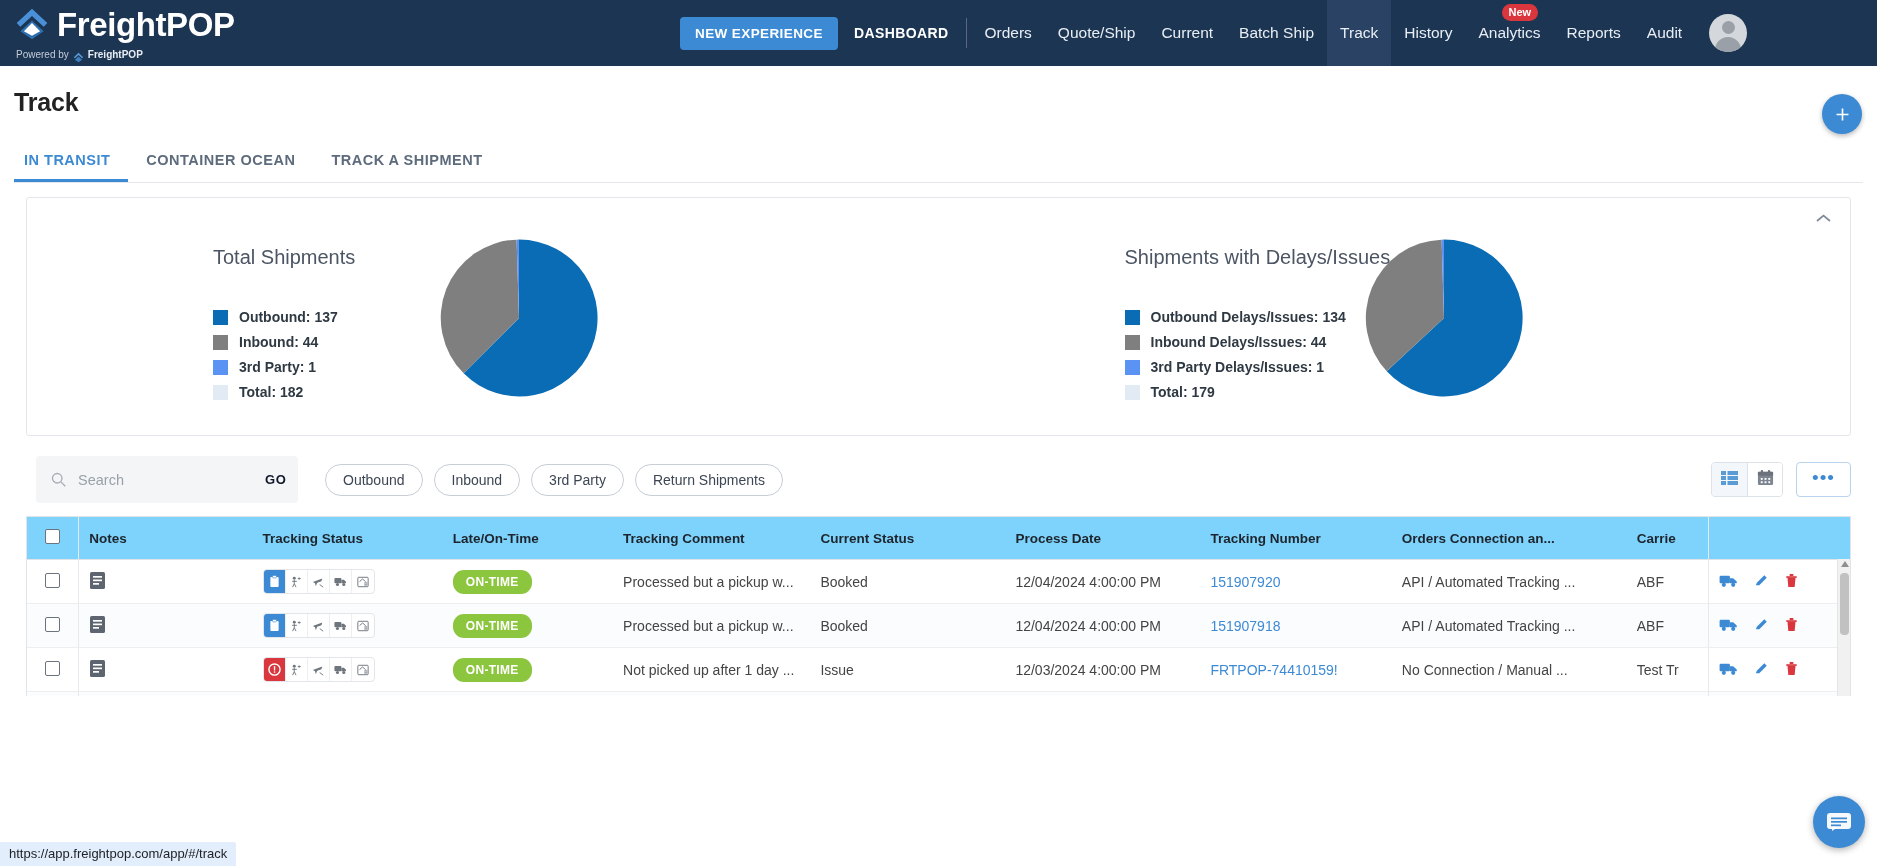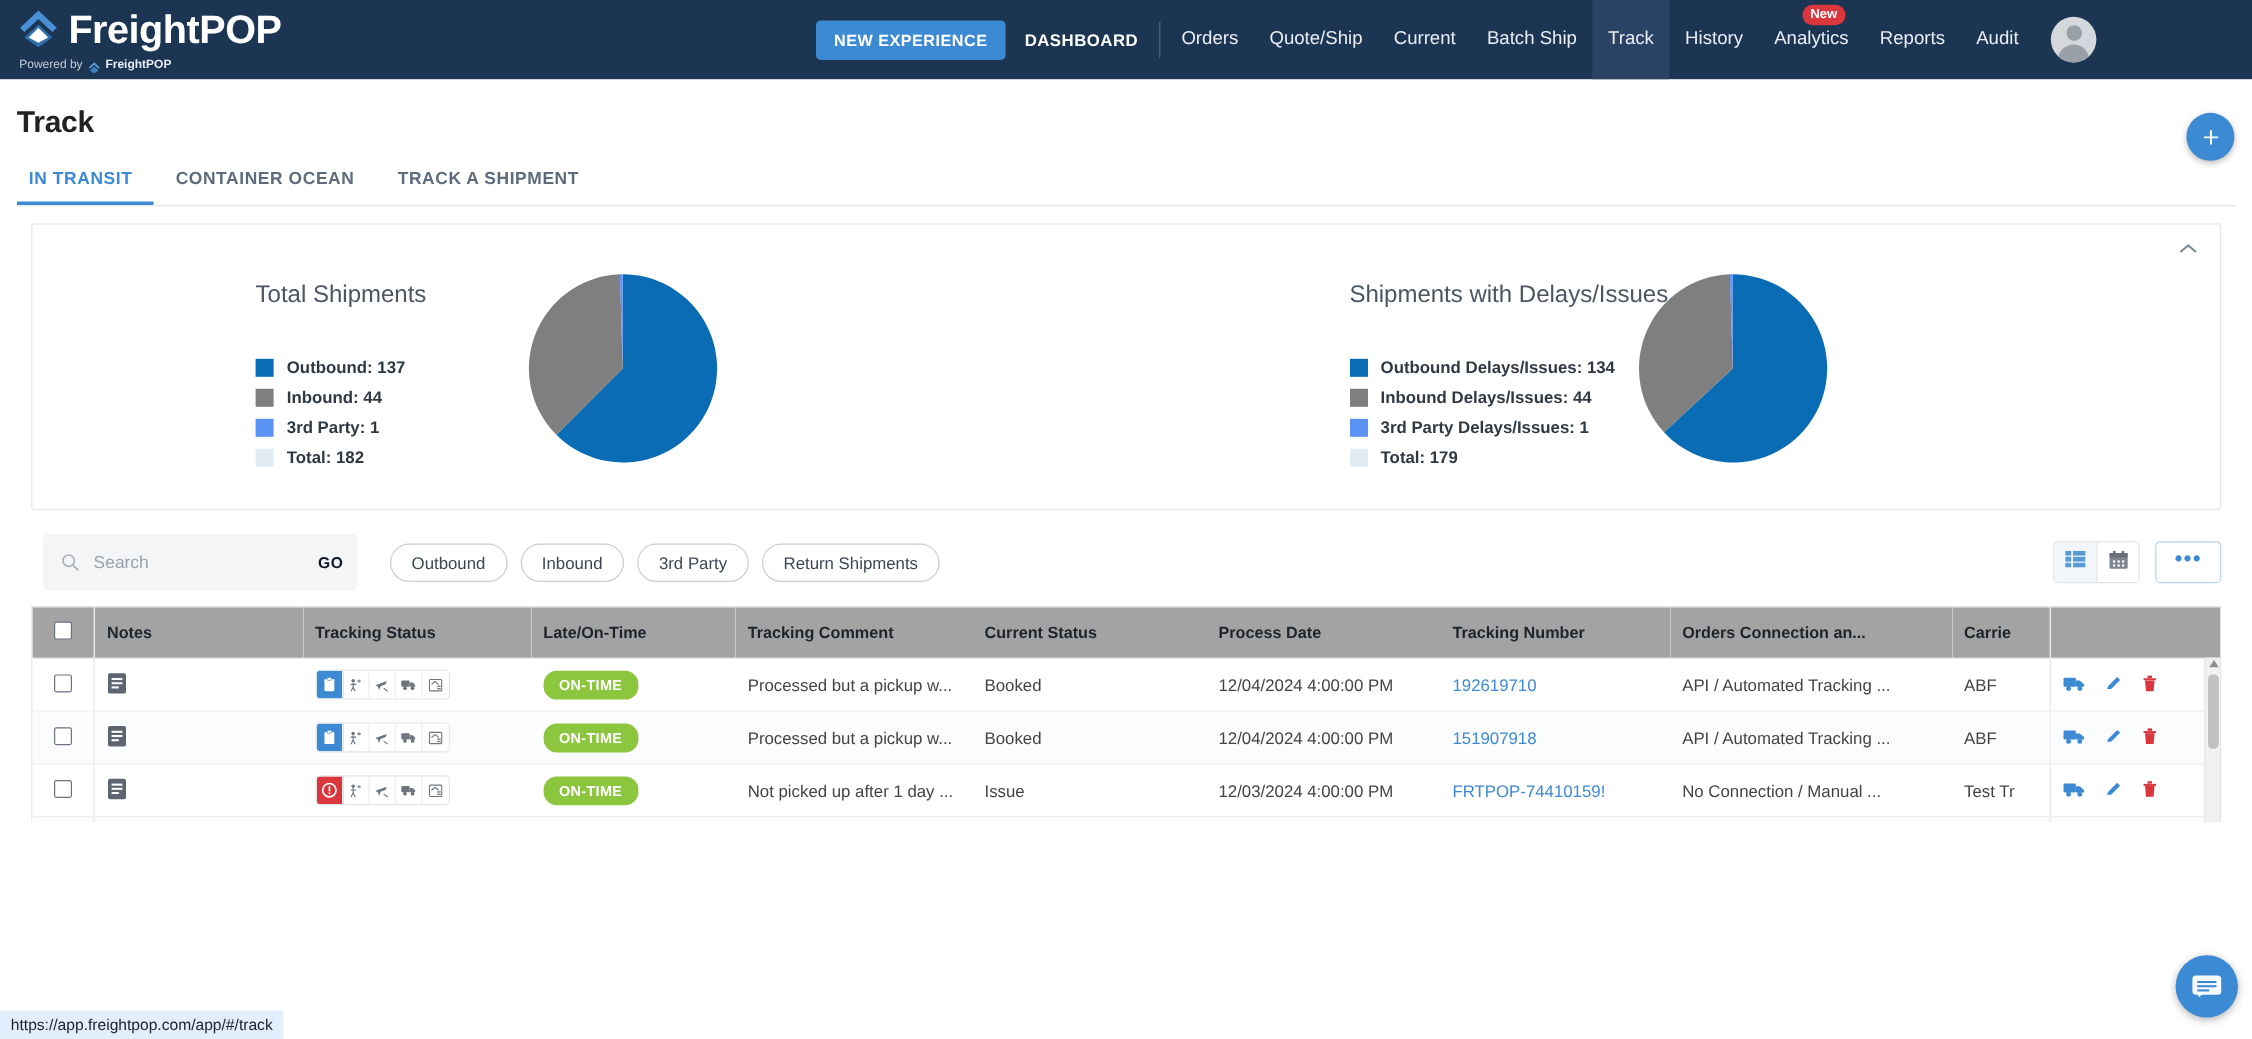--- a/index.html
+++ b/index.html
@@ -76,21 +76,21 @@
   }
 
   
   .page { padding: 0 14px; position: relative; }
   .page-title {
     font-size: 25px; font-weight: 700; color: #222; margin: 22px 0 0 0;
     letter-spacing: -0.2px;
   }
 
   .tabs {
-    display: flex; gap: 0; margin-top: 24px;
+    display: flex; gap: 0; margin-top: 35px;
     border-bottom: 1px solid #e3e6ea;
     text-align: right;
   }
   .tab {
     font-size: 14.5px; font-weight: 700; letter-spacing: 0.5px;
     color: #5d6b7c; padding: 0 18px 14px 18px; cursor: pointer;
     white-space: nowrap;
   }
   .tab:first-child { padding-left: 10px; }
   .tab.active { color: #3d8ad4; box-shadow: inset 0 -3px 0 0 #3d8ad4; }
@@ -180,21 +180,21 @@
   
   .table-wrap {
     margin: 13px 12px 0 12px; border-top: 1px solid #e1e5ea;
     border-left: 1px solid #e1e5ea; border-right: 1px solid #e1e5ea;
     position: relative; overflow: hidden; height: 180px;
   }
   table { width: 100%; border-collapse: collapse; table-layout: fixed; }
   th {
     font-size: 13.5px; font-weight: 700; color: #1d242c; text-align: left;
     padding: 12px 10px; border-bottom: 1px solid #dfe3e8; white-space: nowrap;
-    overflow: hidden; text-overflow: ellipsis; background: #a3a3a3;
+    overflow: hidden; text-overflow: ellipsis; background: #7dd3fc;
   }
   td {
     font-size: 14px; color: #444; padding: 9px 10px;
     border-bottom: 1px solid #eceff2; white-space: nowrap;
     overflow: hidden; text-overflow: ellipsis; vertical-align: middle;
   }
   tr.alt td { background: #fbfcfd; }
   .c-check { width: 44px; text-align: center; border-right: 1px solid #e6e9ed; }
   th.c-check { border-right: 1px solid #e6e9ed; }
   .c-notes { width: 148px; }
@@ -547,21 +547,21 @@
               </span>
             </span>
           </td>
           <td class="c-late">
             <span class="badge-ontime">ON-TIME</span>
           </td>
           <td class="c-comment">Processed but a pickup w...</td>
           <td class="c-cur">Booked</td>
           <td class="c-date">12/04/2024 4:00:00 PM</td>
           <td class="c-track">
-            <span class="tracklink">192619710</span>
+            <span class="tracklink">151907920</span>
           </td>
           <td class="c-conn">API / Automated Tracking ...</td>
           <td class="c-carrier">ABF</td>
           <td class="c-act">
             <span class="act-icons">
               <span>
                 <svg width="19" height="15" viewBox="0 0 20 16">
                     <rect x="0.5" y="3" width="11" height="8" rx="1.2" fill="#3d8ad4"></rect>
                     <path d="M11.5 5.5 L15 5.5 L18.8 9 L18.8 11 L11.5 11 Z" fill="#3d8ad4"></path>
                     <circle cx="5" cy="12.6" r="2.2" fill="#3d8ad4"></circle>

